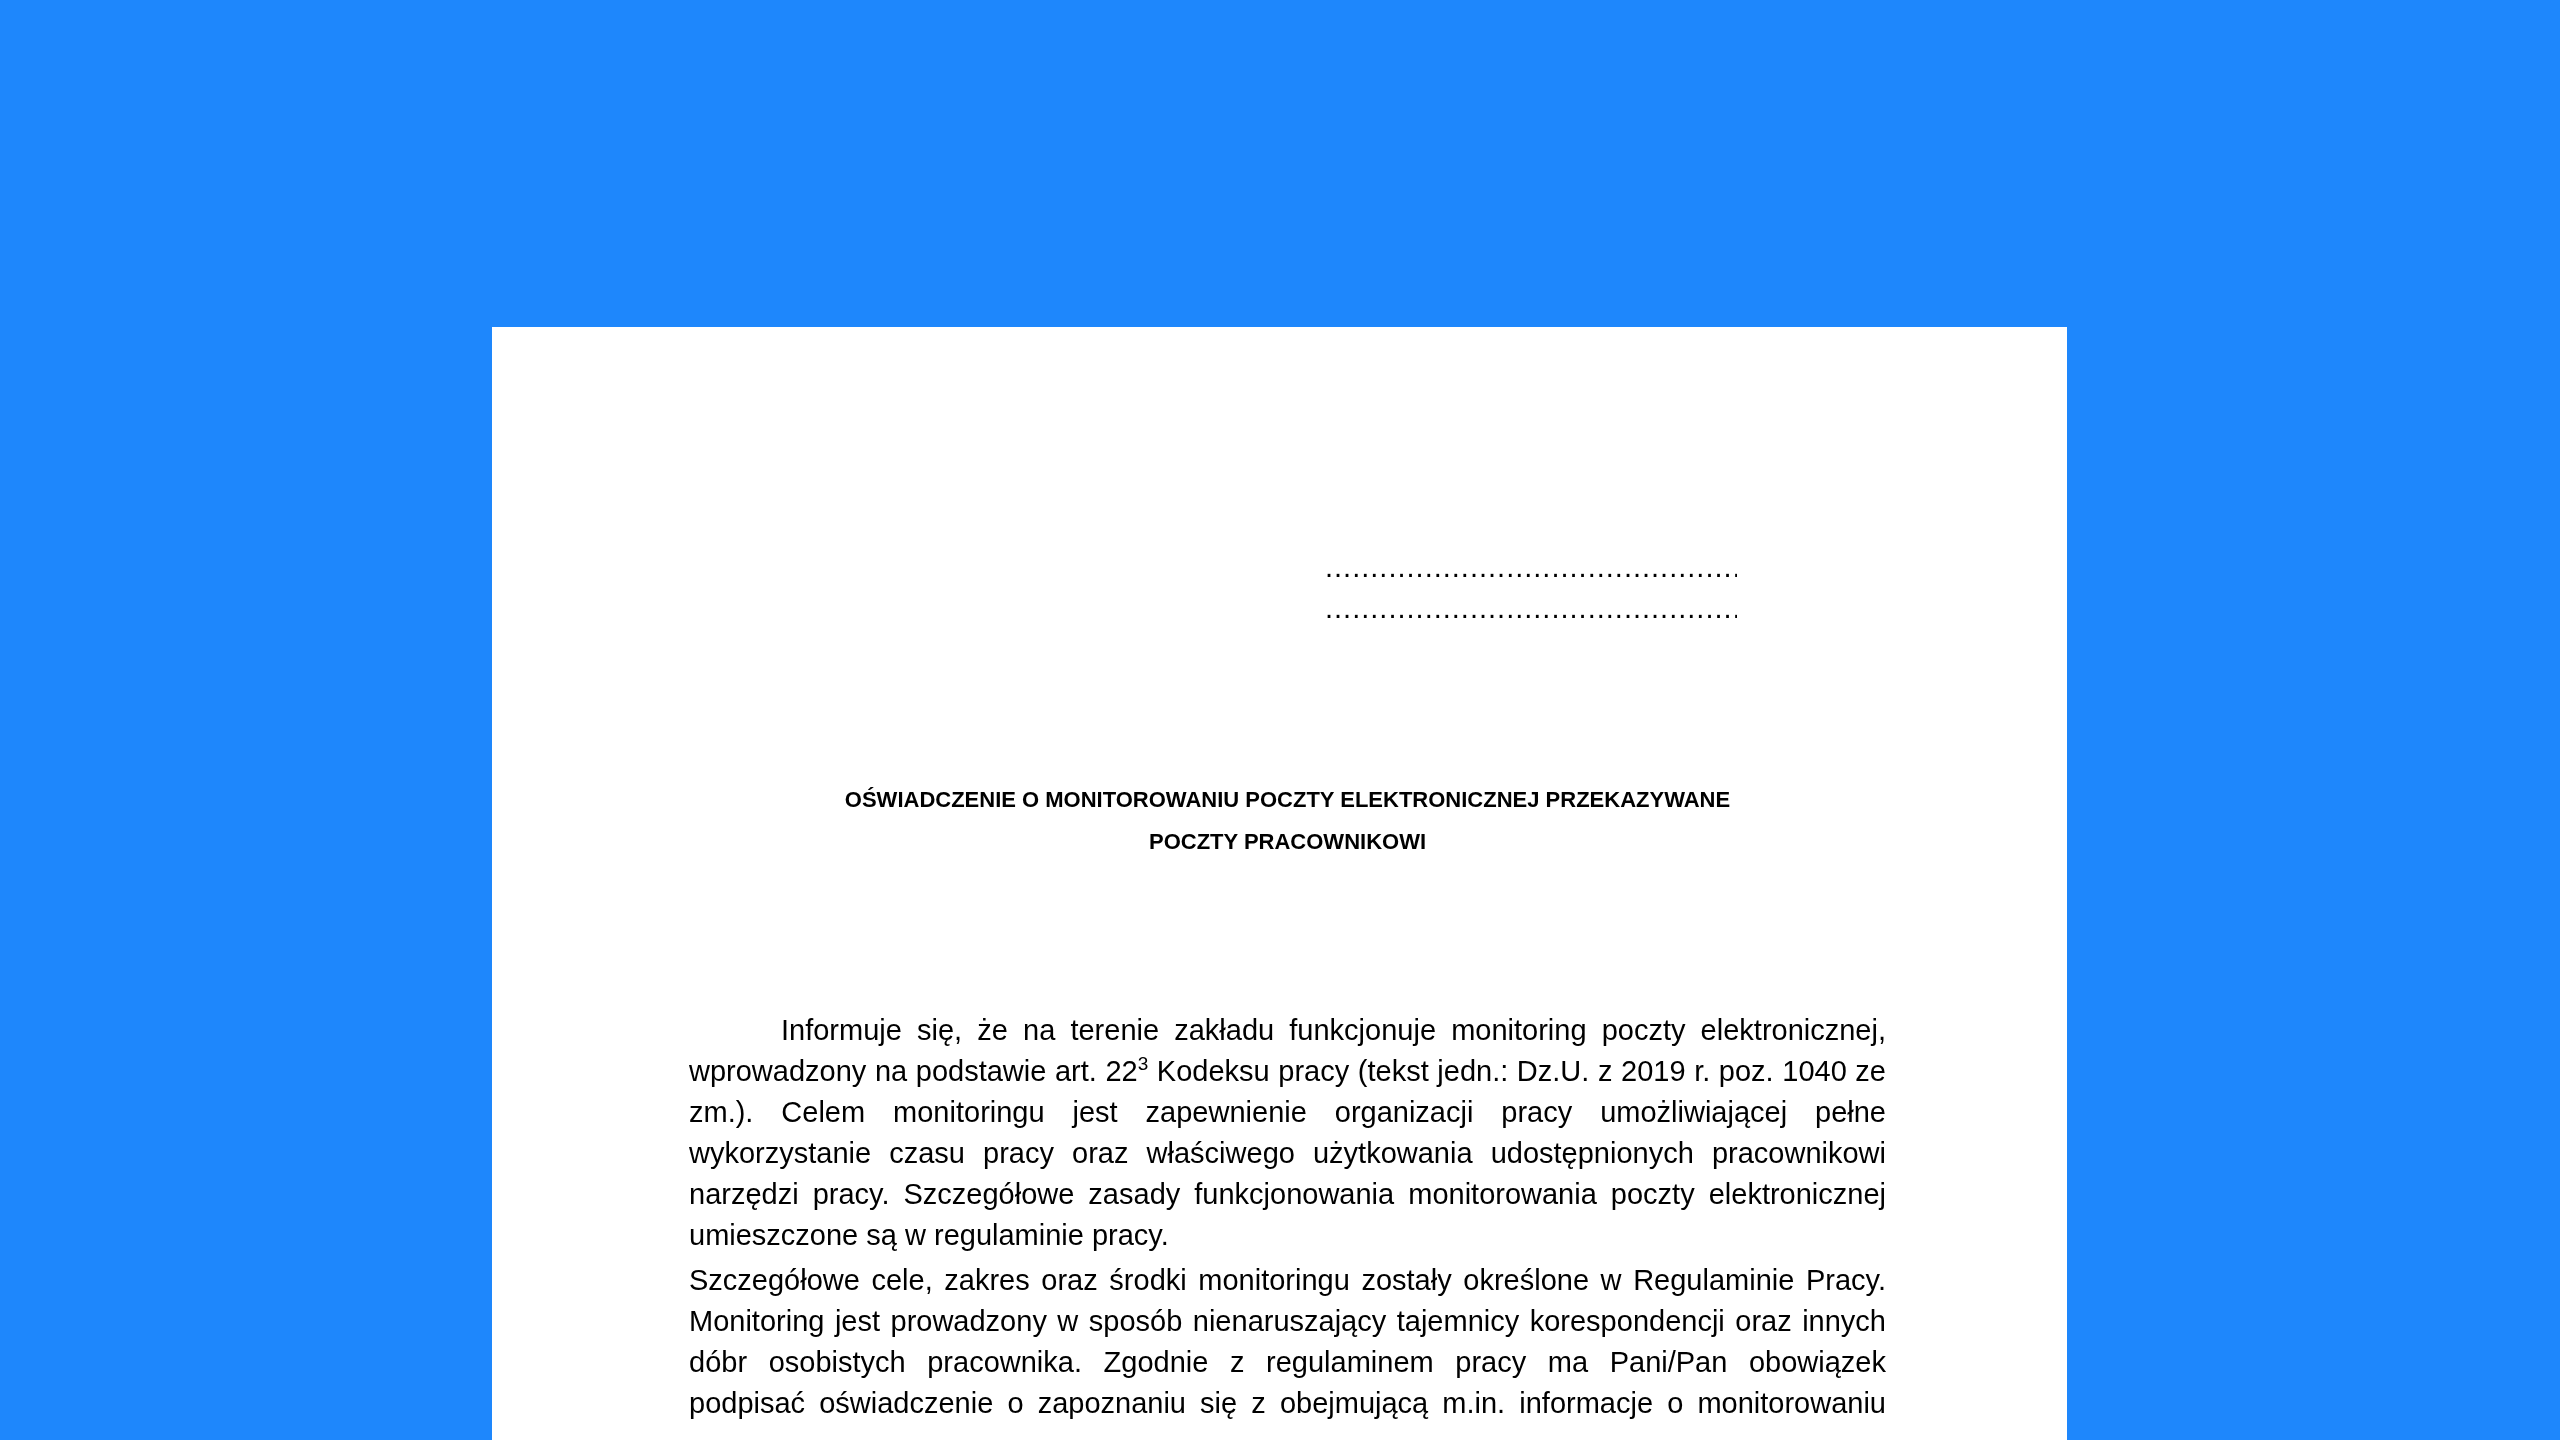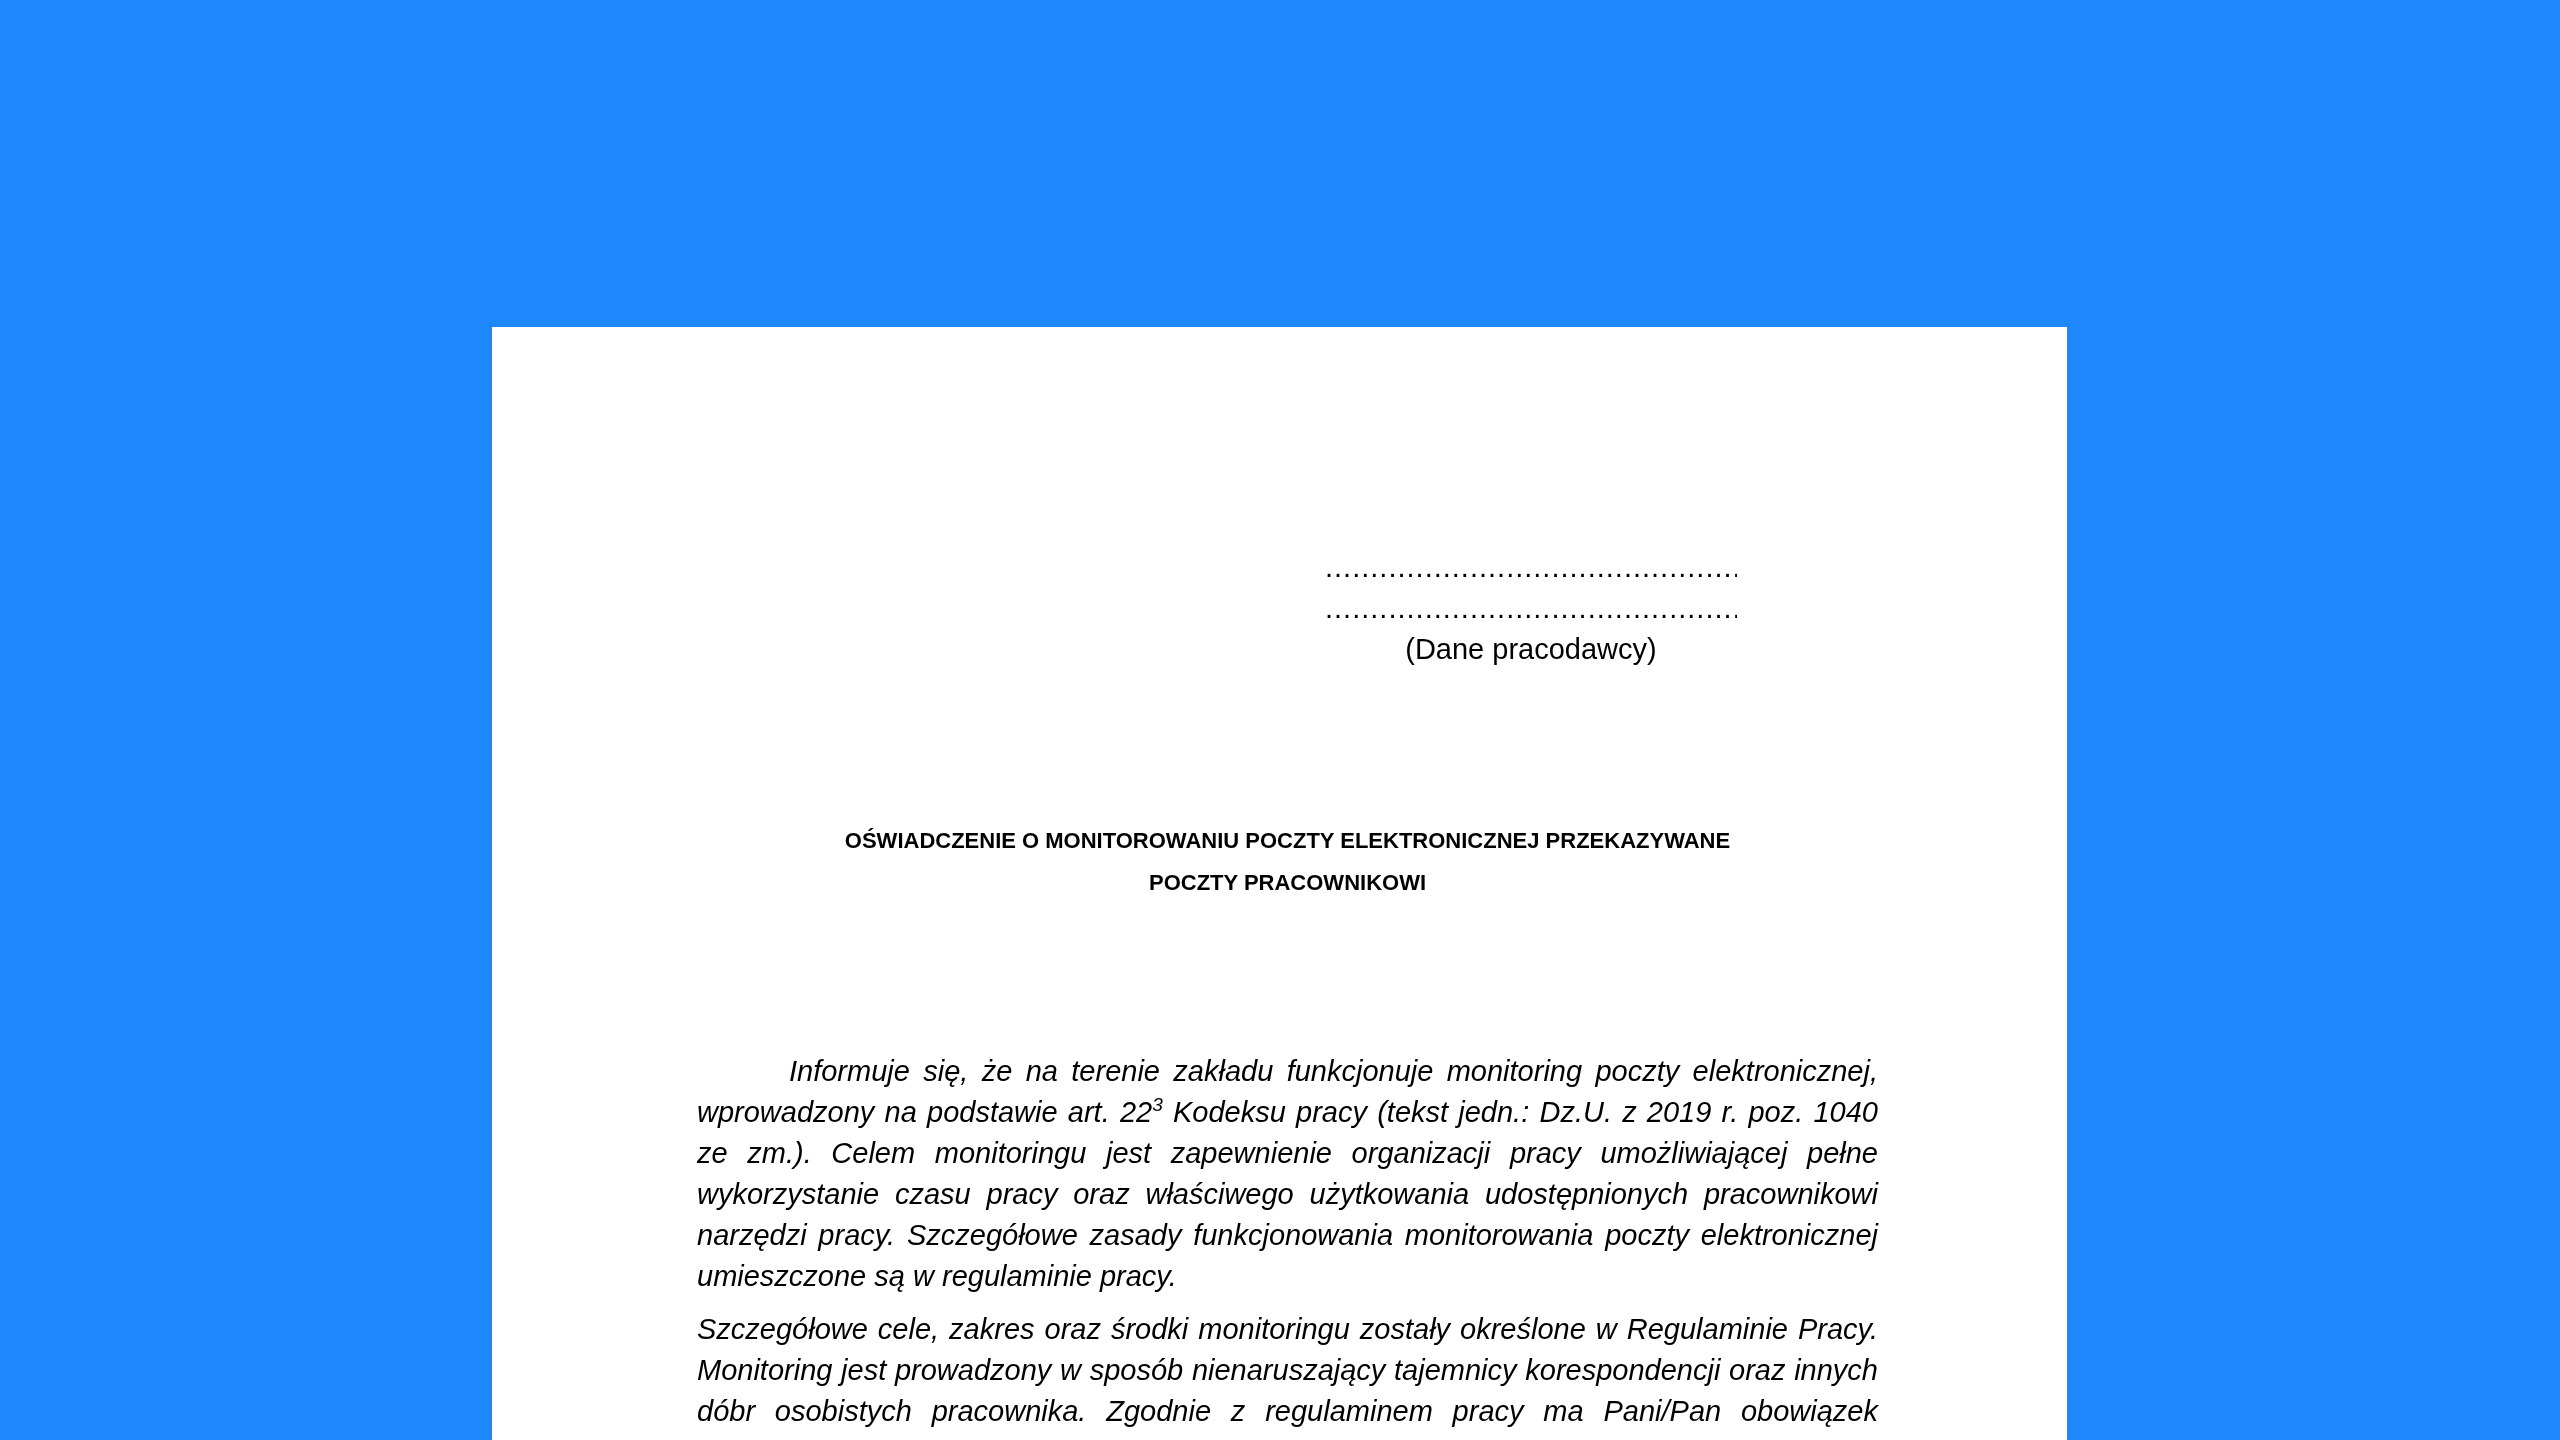--- a/index.html
+++ b/index.html
@@ -48,22 +48,21 @@
     font-size: 22px;
     line-height: 42px;
   }
   .body-text {
     margin-top: 147px;
     font-size: 29px;
     line-height: 41px;
     text-align: justify;
   }
   .body-text p {
-    margin: 12px;
-    font-style: italic;
+    margin: 4px;
   }
   .para-indent {
     text-indent: 92px;
   }
   .para-continued {
     text-align-last: justify;
   }
   sup.ref {
     font-size: 19px;
     line-height: 0;
@@ -72,21 +71,20 @@
 </style>
 </head>
 <body>
 
 <div class="viewport">
   <div class="paper">
 
     <div class="employer-block">
       <div class="dotted-line">..............................................</div>
       <div class="dotted-line">..............................................</div>
-      <div class="employer-caption">(Dane pracodawcy)</div>
     </div>
 
     <div class="doc-title">
       <div>OŚWIADCZENIE O MONITOROWANIU POCZTY ELEKTRONICZNEJ PRZEKAZYWANE</div>
       <div>POCZTY PRACOWNIKOWI</div>
     </div>
 
     <div class="body-text">
       <p class="para-indent"><span>Informuje się, że na terenie zakładu funkcjonuje monitoring poczty elektronicznej, wprowadzony na podstawie art. 22</span><sup class="ref">3</sup><span> Kodeksu pracy (tekst jedn.: Dz.U. z 2019 r. poz. 1040 ze zm.). Celem monitoringu jest zapewnienie organizacji pracy umożliwiającej pełne wykorzystanie czasu pracy oraz właściwego użytkowania udostępnionych pracownikowi narzędzi pracy. Szczegółowe zasady funkcjonowania monitorowania poczty elektronicznej umieszczone są w regulaminie pracy.</span></p>
       <p class="para-continued">Szczegółowe cele, zakres oraz środki monitoringu zostały określone w Regulaminie Pracy. Monitoring jest prowadzony w sposób nienaruszający tajemnicy korespondencji oraz innych dóbr osobistych pracownika. Zgodnie z regulaminem pracy ma Pani/Pan obowiązek podpisać oświadczenie o zapoznaniu się z obejmującą m.in. informacje o monitorowaniu</p>

